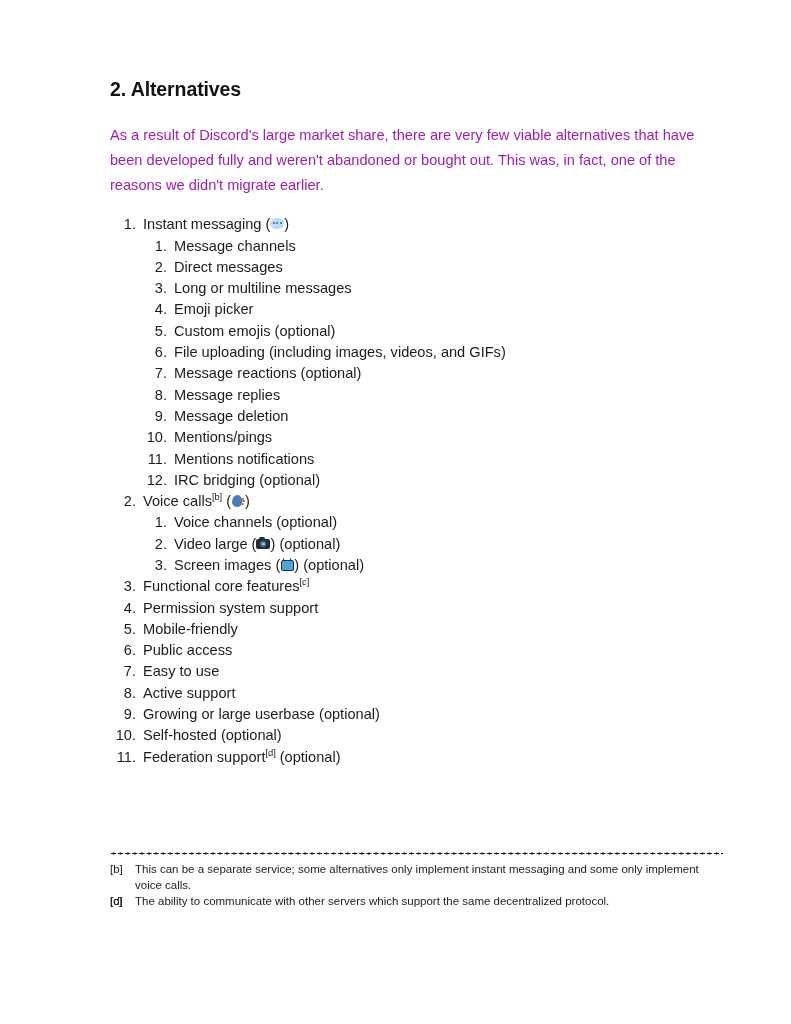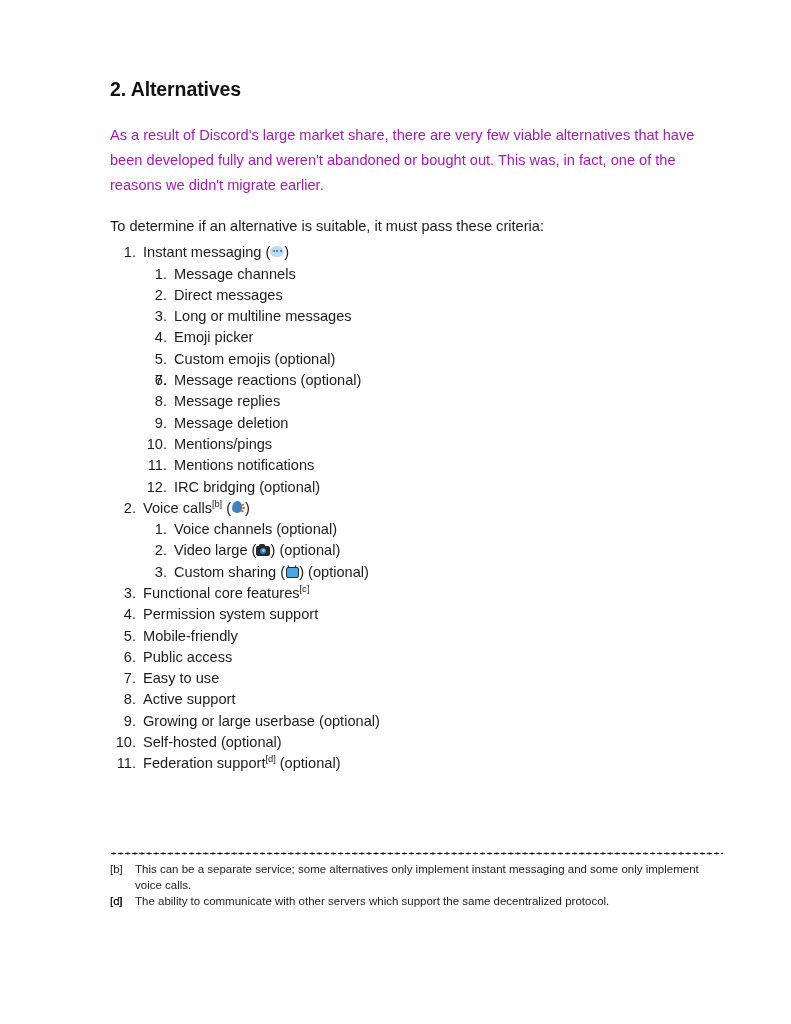--- a/index.html
+++ b/index.html
@@ -250,35 +250,34 @@
 <body>
 
 <div class="page">
 
   <div class="content">
 
     <h1 class="section-heading">2. Alternatives</h1>
 
     <p class="body-para">As a result of Discord's large market share, there are very few viable alternatives that have been developed fully and weren't abandoned or bought out. This was, in fact, one of the reasons we didn't migrate earlier.</p>
 
-    <p class="lead-in">To determine if an alternative is suitable, it must pass these criteria:</p>
 
     <ol class="outer-list">
 
       <li>
         <span class="marker">1.</span>
         <span class="li-text">Instant messaging (</span><span class="emoji emoji-speech"><span class="bubble"></span><span class="tail"></span><span class="d d1"></span><span class="d d2"></span><span class="d d3"></span></span><span class="li-text">)</span>
 
         <ol class="inner-list">
           <li><span class="marker">1.</span><span class="li-text">Message channels</span></li>
           <li><span class="marker">2.</span><span class="li-text">Direct messages</span></li>
           <li><span class="marker">3.</span><span class="li-text">Long or multiline messages</span></li>
           <li><span class="marker">4.</span><span class="li-text">Emoji picker</span></li>
           <li><span class="marker">5.</span><span class="li-text">Custom emojis (optional)</span></li>
-          <li><span class="marker">6.</span></li>
+          <li><span class="marker">6.</span><span class="li-text">File uploading (including images, videos, and GIFs)</span></li>
           <li><span class="marker">7.</span><span class="li-text">Message reactions (optional)</span></li>
           <li><span class="marker">8.</span><span class="li-text">Message replies</span></li>
           <li><span class="marker">9.</span><span class="li-text">Message deletion</span></li>
           <li><span class="marker">10.</span><span class="li-text">Mentions/pings</span></li>
           <li><span class="marker">11.</span><span class="li-text">Mentions notifications</span></li>
           <li><span class="marker">12.</span><span class="li-text">IRC bridging (optional)</span></li>
         </ol>
       </li>
 
       <li>
@@ -286,21 +285,21 @@
         <span class="li-text">Voice calls</span><sup class="fn-ref">[b]</sup><span class="li-text"> (</span><span class="emoji emoji-speak"><span class="head"></span><span class="wv w1"></span><span class="wv w2"></span><span class="wv w3"></span></span><span class="li-text">)</span>
 
         <ol class="inner-list">
           <li>
             <span class="marker">1.</span><span class="li-text">Voice channels (optional)</span>
           </li>
           <li>
             <span class="marker">2.</span><span class="li-text">Video large (</span><span class="emoji emoji-cam"><span class="body"></span><span class="hump"></span><span class="lens-o"></span><span class="lens-i"></span></span><span class="li-text">) (optional)</span>
           </li>
           <li>
-            <span class="marker">3.</span><span class="li-text">Custom sharing (</span><span class="emoji emoji-tv"><span class="ant a1"></span><span class="ant a2"></span><span class="screen"></span></span><span class="li-text">) (optional)</span>
+            <span class="marker">3.</span><span class="li-text">Screen images (</span><span class="emoji emoji-tv"><span class="ant a1"></span><span class="ant a2"></span><span class="screen"></span></span><span class="li-text">) (optional)</span>
           </li>
         </ol>
       </li>
 
       <li>
         <span class="marker">3.</span>
         <span class="li-text">Functional core features</span><sup class="fn-ref">[c]</sup>
       </li>
 
       <li>

